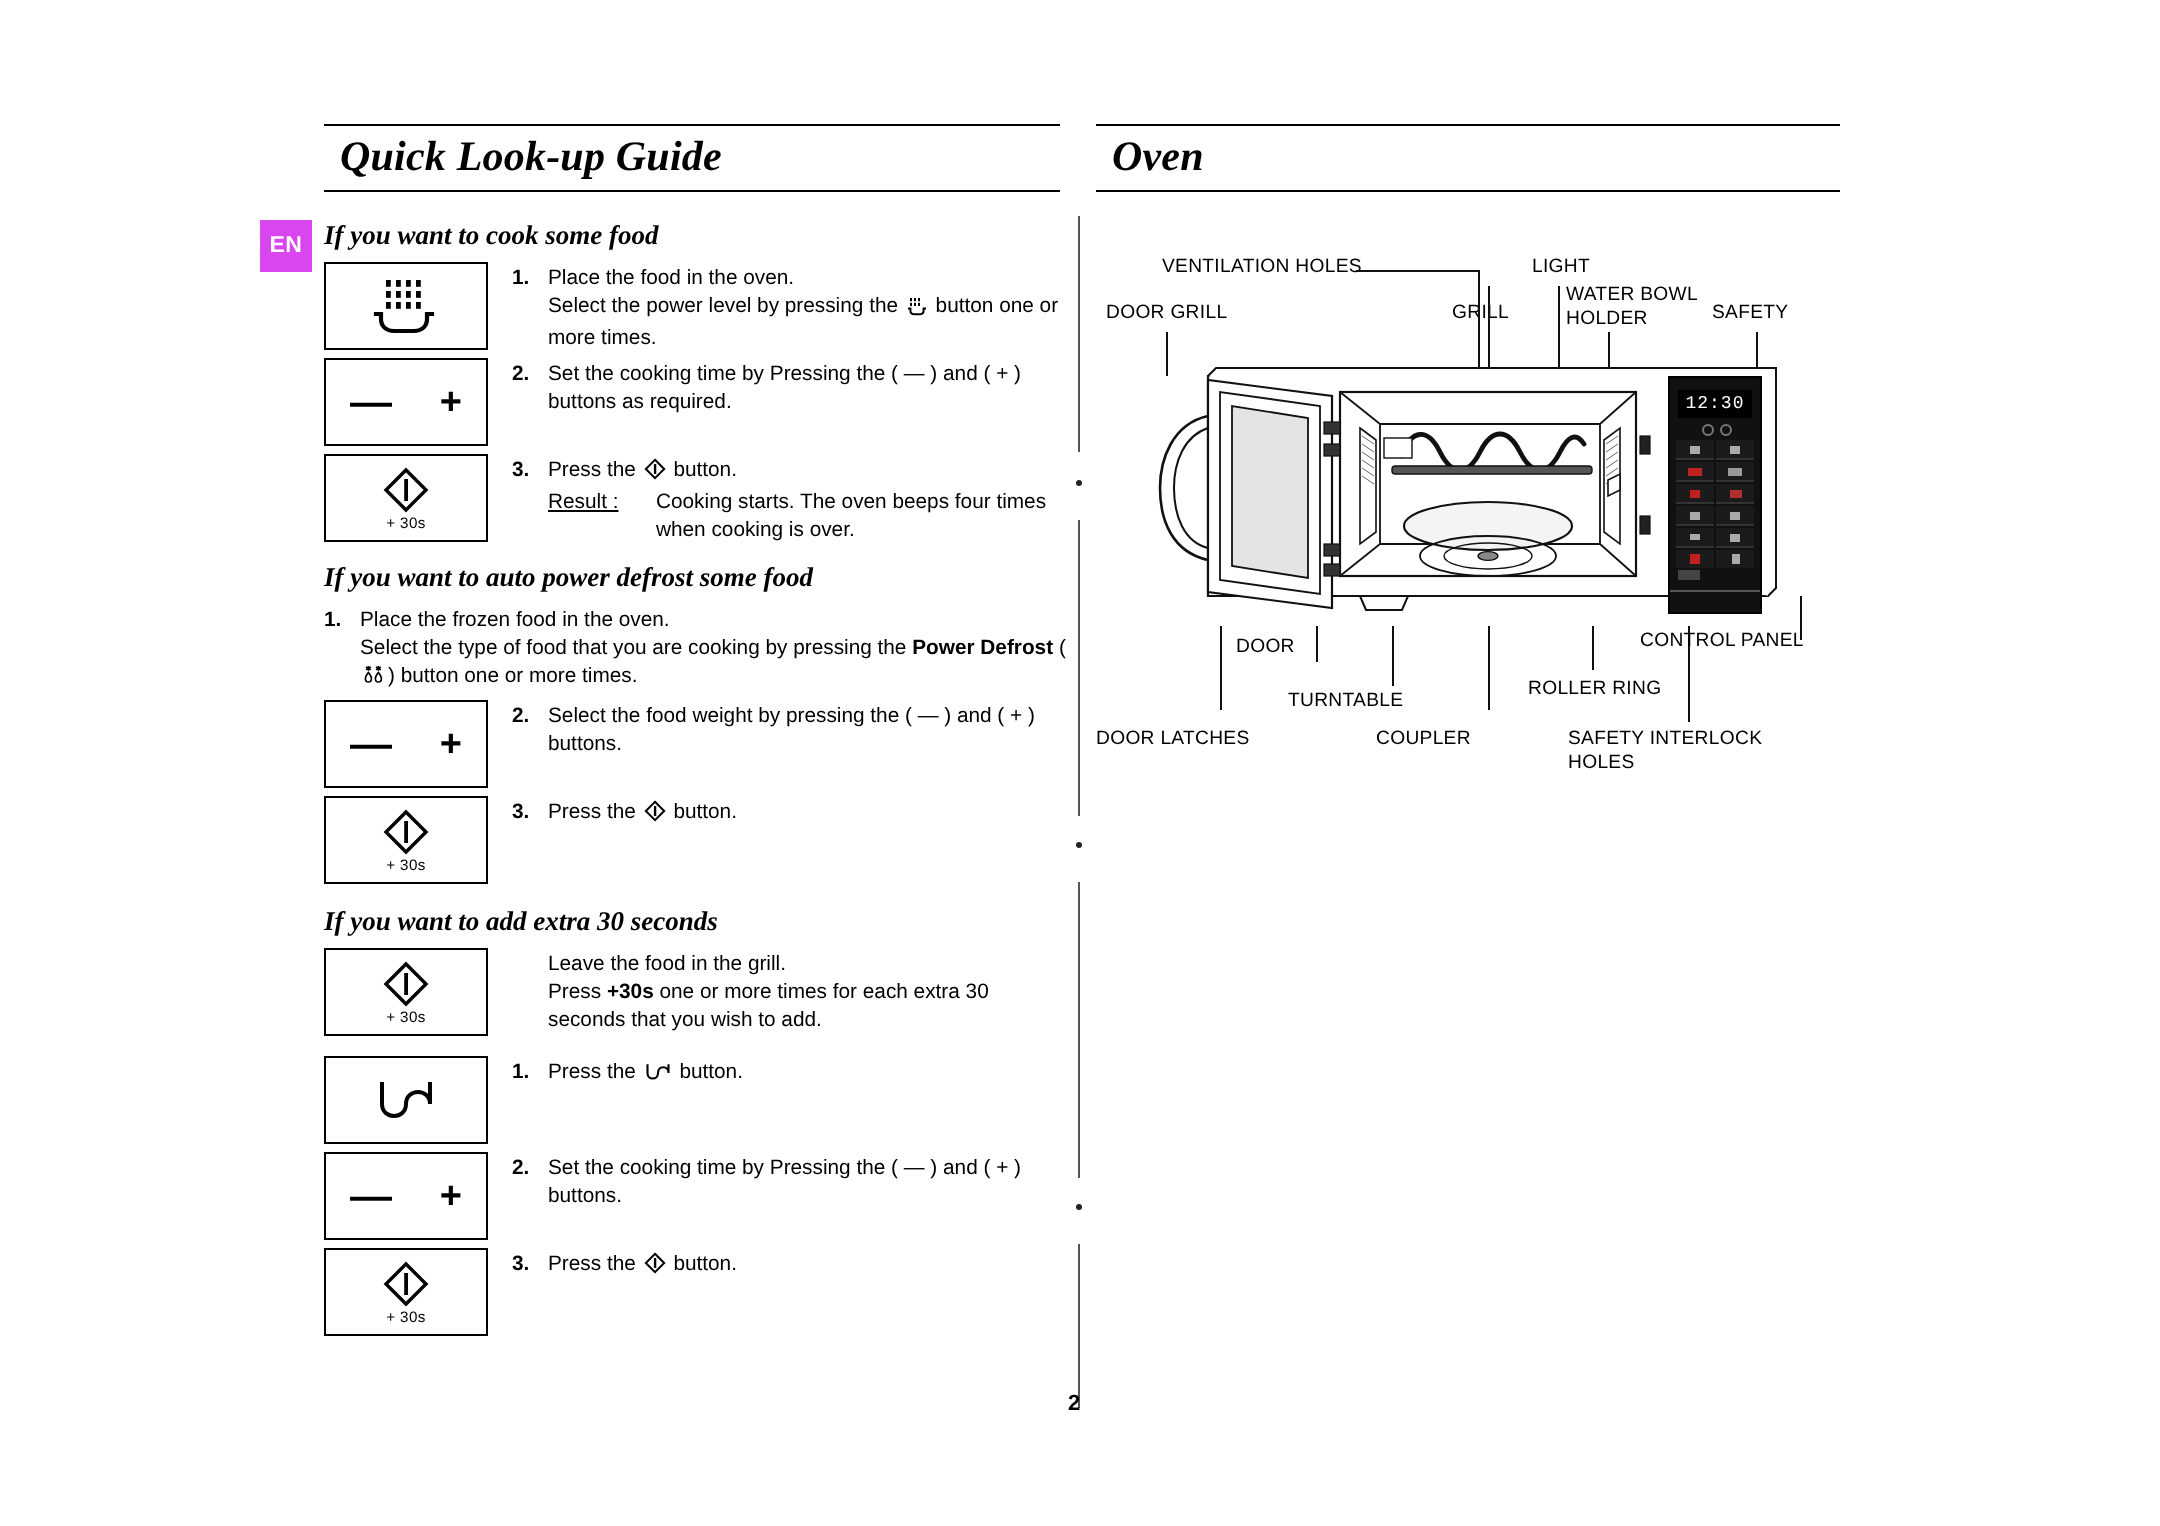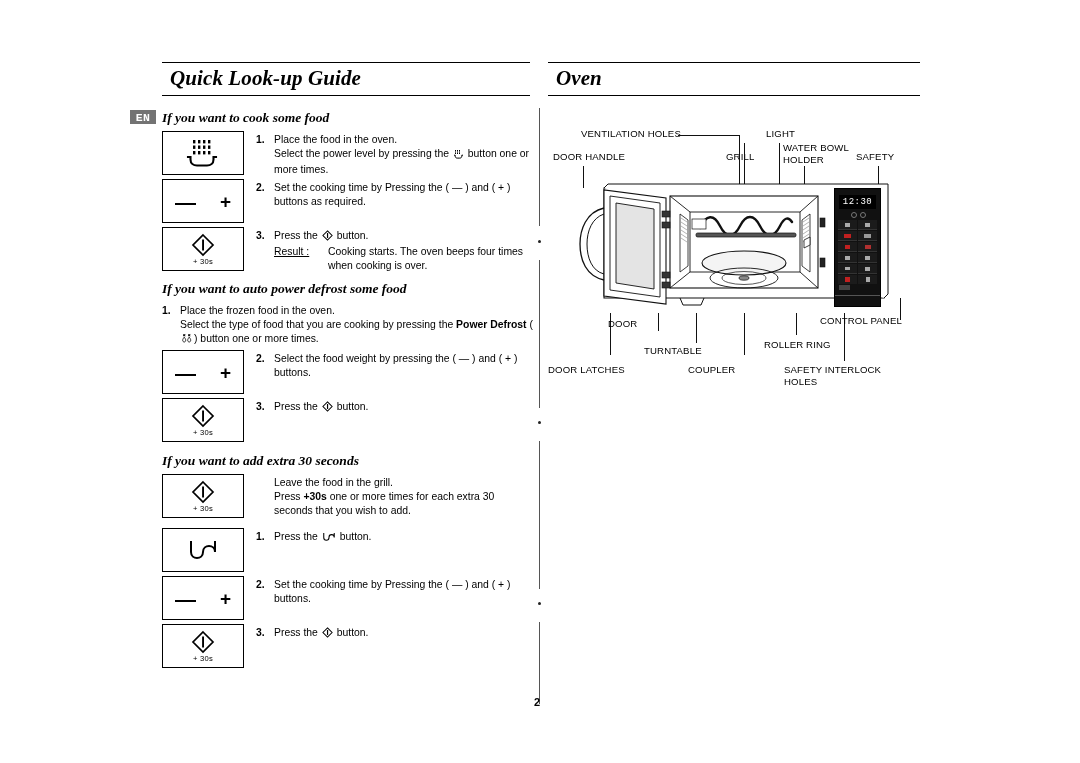--- a/index.html
+++ b/index.html
@@ -52,30 +52,29 @@
     padding: 3px 0 5px 8px;
     line-height: 1.15;
   }
 
   
   .en-badge {
     position: absolute;
     left: 130px;
     top: 110px;
     width: 26px;
-    height: 14px;
-    background: #737373;
+    height: 26px;
+    background: #d946ef;
     color: #fff;
     font-size: 11.5px;
     font-weight: bold;
     display: flex;
     align-items: center;
     justify-content: center;
     letter-spacing: 0.3px;
-    font-family: Liberation Mono, monospace;
   }
 
   
   .sub-head {
     font-family: "Liberation Serif", serif;
     font-style: italic;
     font-weight: bold;
     font-size: 13.5px;
     margin: 0 0 5px 0;
     line-height: 1.2;
@@ -497,21 +496,21 @@
 
   <div class="col-right">
     <div class="rule-top"></div>
     <div class="section-title">Oven</div>
     <div class="rule-bot"></div>
   </div>
 
   <div class="oven-area">
 
     <div class="lbl" style="left:33px; top:10px;">VENTILATION HOLES</div>
-    <div class="lbl" style="left:5px;  top:33px;">DOOR HANDLE</div>
+    <div class="lbl" style="left:5px;  top:33px;">DOOR GRILL</div>
     <div class="lbl" style="left:218px; top:10px;">LIGHT</div>
     <div class="lbl" style="left:178px; top:33px;">GRILL</div>
     <div class="lbl" style="left:235px; top:24px;">
       <span>WATER BOWL</span><br>
       <span>HOLDER</span>
     </div>
     <div class="lbl" style="left:308px; top:33px;">SAFETY</div>
 
     <div class="ldr ldr-h" style="left:130px; top:17px; width:62px;"></div>
     <div class="ldr ldr-v" style="left:191px; top:17px; height:52px;"></div>
@@ -643,21 +642,21 @@
     </div>
 
     <div class="ldr ldr-v" style="left:62px;  top:195px; height:42px;"></div>
     <div class="ldr ldr-v" style="left:110px; top:195px; height:18px;"></div>
     <div class="ldr ldr-v" style="left:148px; top:195px; height:30px;"></div>
     <div class="ldr ldr-v" style="left:196px; top:195px; height:42px;"></div>
     <div class="ldr ldr-v" style="left:248px; top:195px; height:22px;"></div>
     <div class="ldr ldr-v" style="left:296px; top:195px; height:48px;"></div>
     <div class="ldr ldr-v" style="left:352px; top:180px; height:22px;"></div>
 
-    <div class="lbl" style="left:60px;  top:200px;">DOOR</div>
+    <div class="lbl" style="left:70px;  top:200px;">DOOR</div>
     <div class="lbl" style="left:96px;  top:227px;">TURNTABLE</div>
     <div class="lbl" style="left:216px; top:221px;">ROLLER RING</div>
     <div class="lbl" style="left:272px; top:197px;">CONTROL PANEL</div>
     <div class="lbl" style="left:0px;   top:246px;">DOOR LATCHES</div>
     <div class="lbl" style="left:140px; top:246px;">COUPLER</div>
     <div class="lbl" style="left:236px; top:246px;">
       <span>SAFETY INTERLOCK</span><br>
       <span>HOLES</span>
     </div>
   </div>

